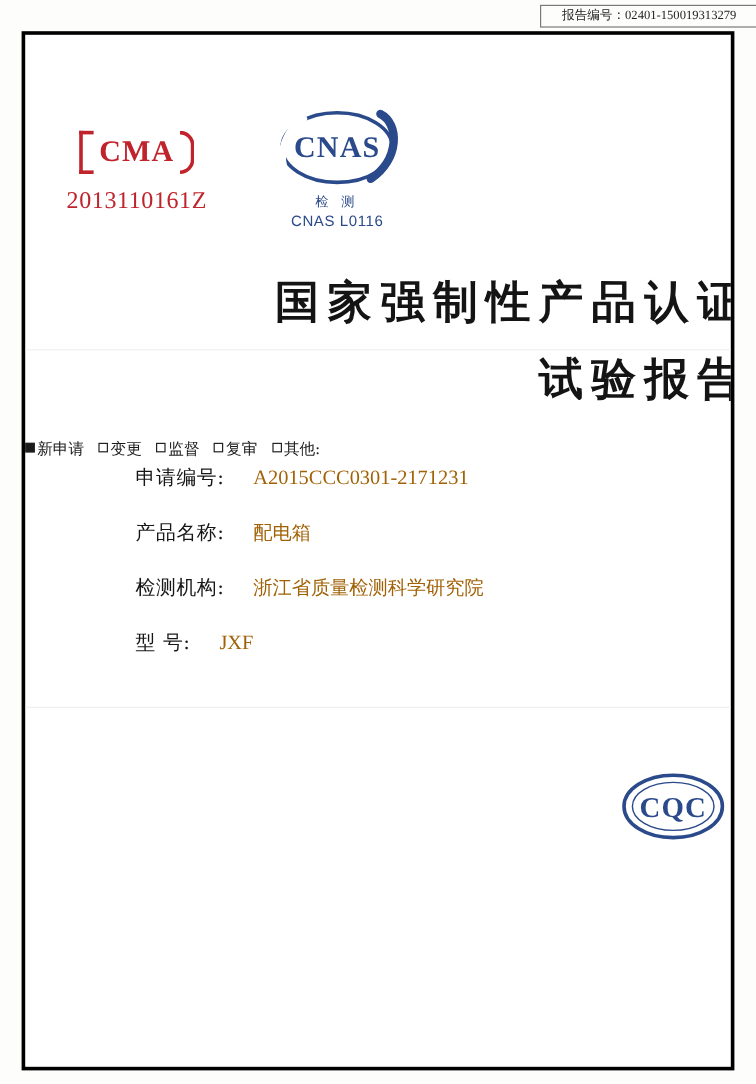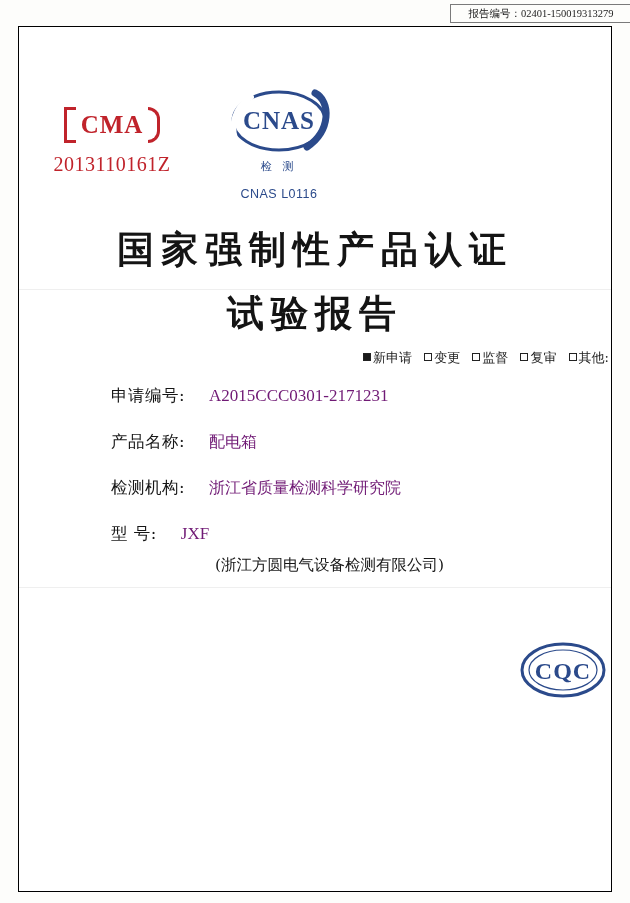--- a/index.html
+++ b/index.html
@@ -38,21 +38,21 @@
     text-align: center;
   }
 
   
   .doc-frame {
     position: absolute;
     top: 26px;
     left: 18px;
     width: 594px;
     height: 866px;
-    border: 1px solid #000000;
+    border: 3px solid #000000;
     background: #ffffff;
     box-sizing: border-box;
     overflow: hidden;
   }
 
   
   .scanline {
     position: absolute;
     left: 0;
     width: 100%;
@@ -139,51 +139,51 @@
   .cnas-sub {
     font-size: 11px;
     color: #2b4a8b;
     letter-spacing: 4px;
     margin-top: -4px;
   }
   .cnas-code {
     font-size: 12.5px;
     color: #2b4a8b;
     letter-spacing: 0.5px;
-    margin-top: 13px;
+    margin-top: 1px;
     font-family: "Liberation Sans", sans-serif;
   }
 
   
   .title1, .title2 {
     position: absolute;
-    left: 0;
-    width: 100%;
-    text-align: center;
+    left: 16px;
+    width: 100%;
+    text-align: right;
     font-family: "DejaVu Serif", serif;
     font-weight: bold;
     color: #141414;
     letter-spacing: 7px;
   }
   .title1 {
     top: 198px;
     font-size: 37px;
   }
   .title2 {
     top: 262px;
     font-size: 37px;
   }
 
   
   .checkrow {
     position: absolute;
-    top: 322px;
-    left: 0;
-    width: 100%;
-    text-align: right;
+    top: 336px;
+    left: 0;
+    width: 100%;
+    text-align: left;
     font-size: 13px;
     font-family: "DejaVu Serif", serif;
     color: #1a1a1a;
   }
   .checkrow .chk {
     display: inline-block;
     margin-right: 2px;
     margin-left: 6px;
   }
   .checkrow .chk:first-child { margin-left: 0; }
@@ -221,21 +221,21 @@
     white-space: nowrap;
     letter-spacing: 0.5px;
   }
   .field-label.spaced {
     letter-spacing: 0.5px;
   }
   .field-value {
     margin-left: 10px;
     font-family: "Liberation Serif", serif;
     font-size: 17px;
-    color: #701a75;
+    color: #a16207;
     white-space: nowrap;
   }
   .field-value.cn {
     font-family: "DejaVu Serif", serif;
     font-size: 16px;
   }
   .field-sub {
     padding-left: 196px;
     margin-top: -14px;
     margin-bottom: 22px;
@@ -325,21 +325,20 @@
       <div class="field-row">
         <span class="field-label">检测机构:</span>
         <span class="field-value cn">浙江省质量检测科学研究院</span>
       </div>
 
       <div class="field-row">
         <span class="field-label spaced">型    号:</span>
         <span class="field-value">JXF</span>
       </div>
 
-      <div class="field-sub">(浙江方圆电气设备检测有限公司)</div>
 
     </div>
 
     <div class="cqc-wrap">
       <div class="cqc-mark">
         <svg width="96" height="62" viewBox="0 0 96 62">
           <ellipse cx="48" cy="31" rx="41" ry="26" fill="none" stroke="#2b4a8b" stroke-width="3"></ellipse>
           <ellipse cx="48" cy="31" rx="34" ry="20" fill="none" stroke="#2b4a8b" stroke-width="1.2"></ellipse>
           <text x="48" y="40" text-anchor="middle" font-family="Liberation Serif, serif" font-size="24" font-weight="bold" fill="#2b4a8b" letter-spacing="1">CQC</text>
         </svg>

